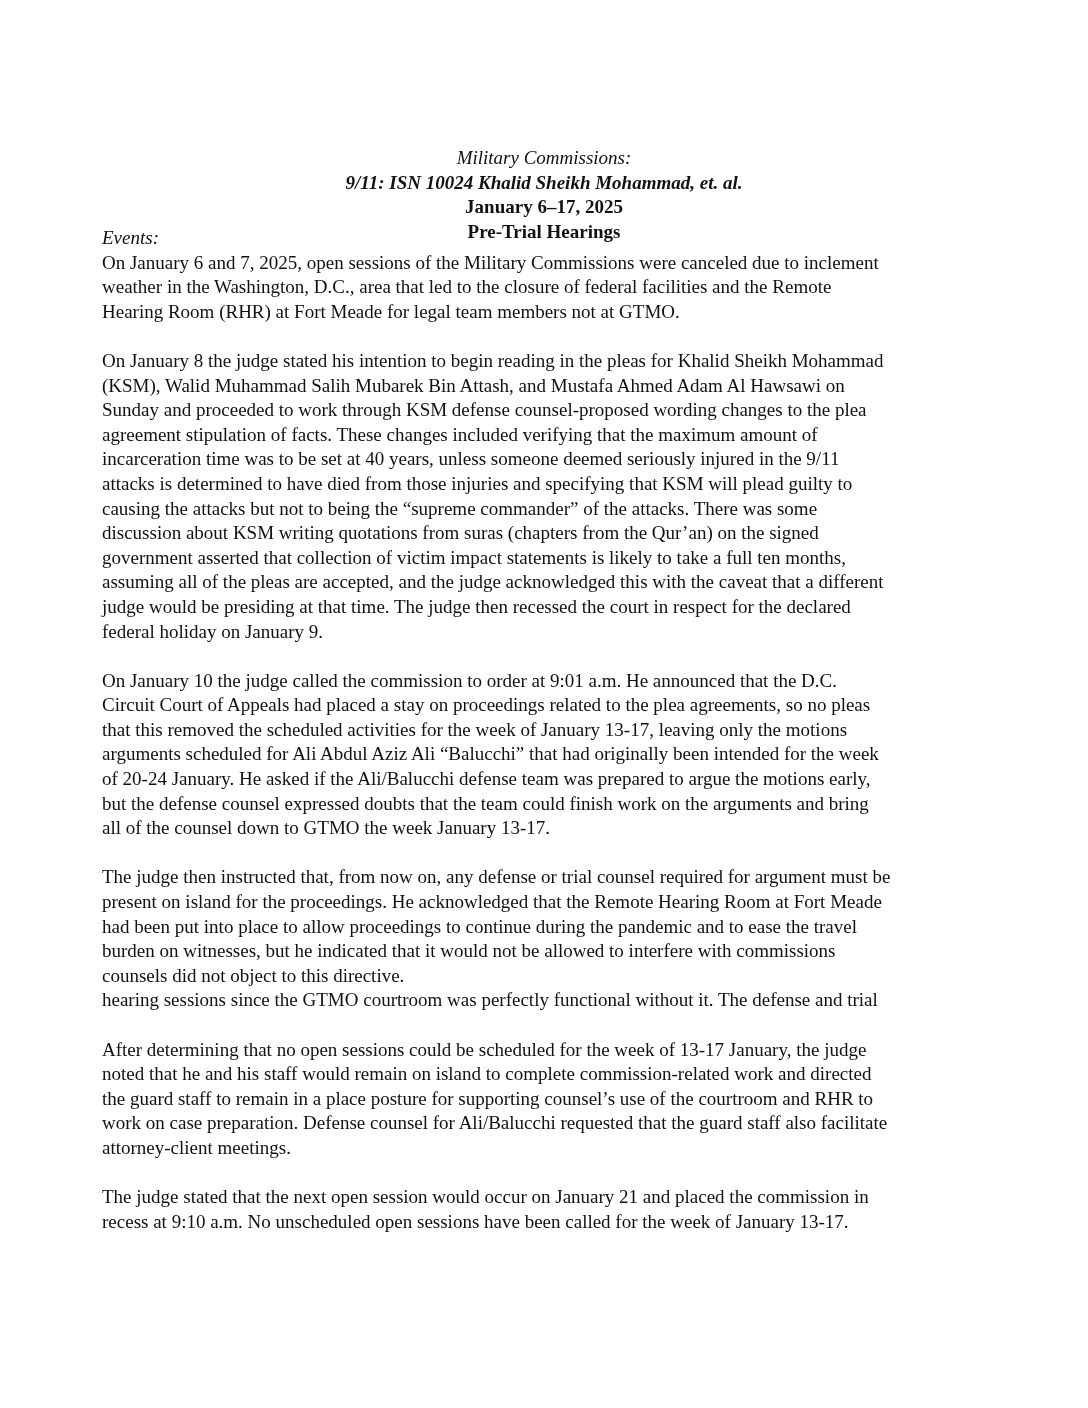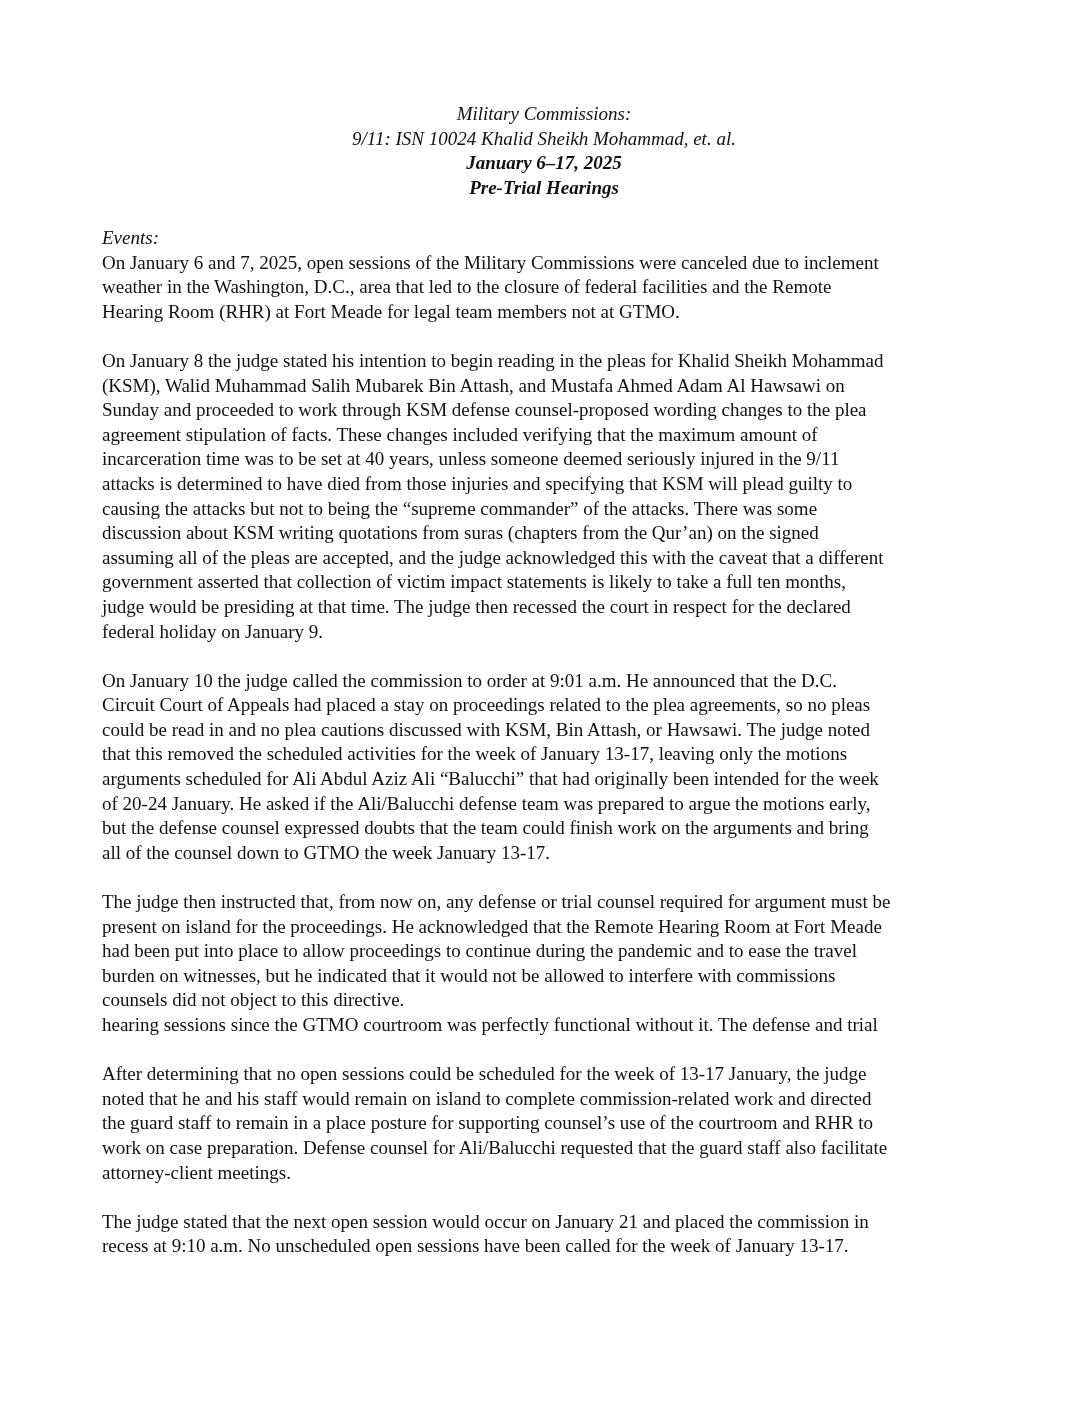--- a/index.html
+++ b/index.html
@@ -25,23 +25,23 @@
     .header {
       position: absolute;
       left: 0;
       top: 102px;
       width: 1088px;
       text-align: center;
       font-size: 19px;
       line-height: 24.5px;
     }
     .header .line { display: block; white-space: nowrap; }
-    .header .italic { font-style: italic; }
-    .header .bold-italic { font-style: italic; font-weight: normal; }
-    .header .bold { font-weight: bold; font-style: italic; }
+    .header .italic { font-style: italic; margin-top: 44px; }
+    .header .bold-italic { font-style: italic; font-weight: bold; }
+    .header .bold { font-weight: bold; }
 
     .body-text {
       position: absolute;
       left: 102px;
       top: 226px;
       width: 900px;
       font-size: 19px;
       line-height: 24.6px;
     }
     .label-events {
@@ -80,30 +80,29 @@
 
     <div class="para">
       <span class="ln">On January 8 the judge stated his intention to begin reading in the pleas for Khalid Sheikh Mohammad</span>
       <span class="ln">(KSM), Walid Muhammad Salih Mubarek Bin Attash, and Mustafa Ahmed Adam Al Hawsawi on</span>
       <span class="ln">Sunday and proceeded to work through KSM defense counsel-proposed wording changes to the plea</span>
       <span class="ln">agreement stipulation of facts. These changes included verifying that the maximum amount of</span>
       <span class="ln">incarceration time was to be set at 40 years, unless someone deemed seriously injured in the 9/11</span>
       <span class="ln">attacks is determined to have died from those injuries and specifying that KSM will plead guilty to</span>
       <span class="ln">causing the attacks but not to being the “supreme commander” of the attacks. There was some</span>
       <span class="ln">discussion about KSM writing quotations from suras (chapters from the Qur’an) on the signed</span>
+      <span class="ln">government asserted that collection of victim impact statements is likely to take a full ten months,</span>
       <span class="ln">assuming all of the pleas are accepted, and the judge acknowledged this with the caveat that a different</span>
-      <span class="ln">government asserted that collection of victim impact statements is likely to take a full ten months,</span>
       <span class="ln">judge would be presiding at that time. The judge then recessed the court in respect for the declared</span>
       <span class="ln">federal holiday on January 9.</span>
     </div>
 
     <div class="para">
       <span class="ln">On January 10 the judge called the commission to order at 9:01 a.m. He announced that the D.C.</span>
       <span class="ln">Circuit Court of Appeals had placed a stay on proceedings related to the plea agreements, so no pleas</span>
-      <span class="ln">could be read in and no plea cautions discussed with KSM, Bin Attash, or Hawsawi. The judge noted</span>
       <span class="ln">that this removed the scheduled activities for the week of January 13-17, leaving only the motions</span>
       <span class="ln">arguments scheduled for Ali Abdul Aziz Ali “Balucchi” that had originally been intended for the week</span>
       <span class="ln">of 20-24 January. He asked if the Ali/Balucchi defense team was prepared to argue the motions early,</span>
       <span class="ln">but the defense counsel expressed doubts that the team could finish work on the arguments and bring</span>
       <span class="ln">all of the counsel down to GTMO the week January 13-17.</span>
     </div>
 
     <div class="para">
       <span class="ln">The judge then instructed that, from now on, any defense or trial counsel required for argument must be</span>
       <span class="ln">present on island for the proceedings. He acknowledged that the Remote Hearing Room at Fort Meade</span>

